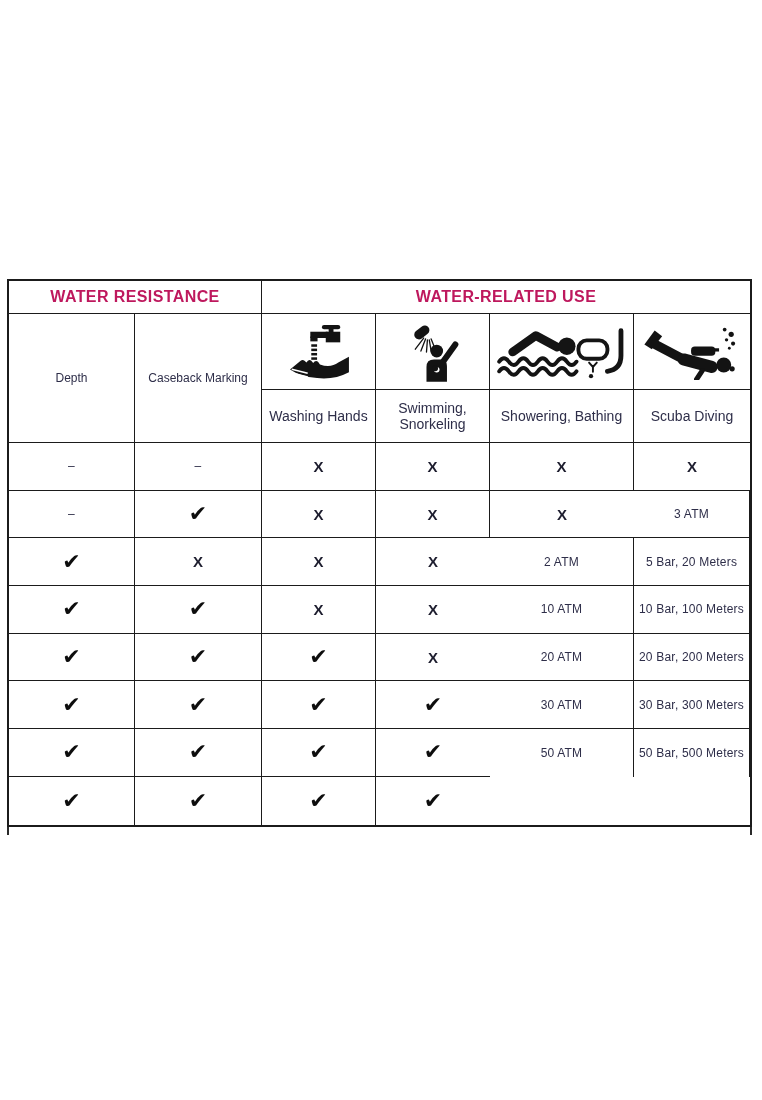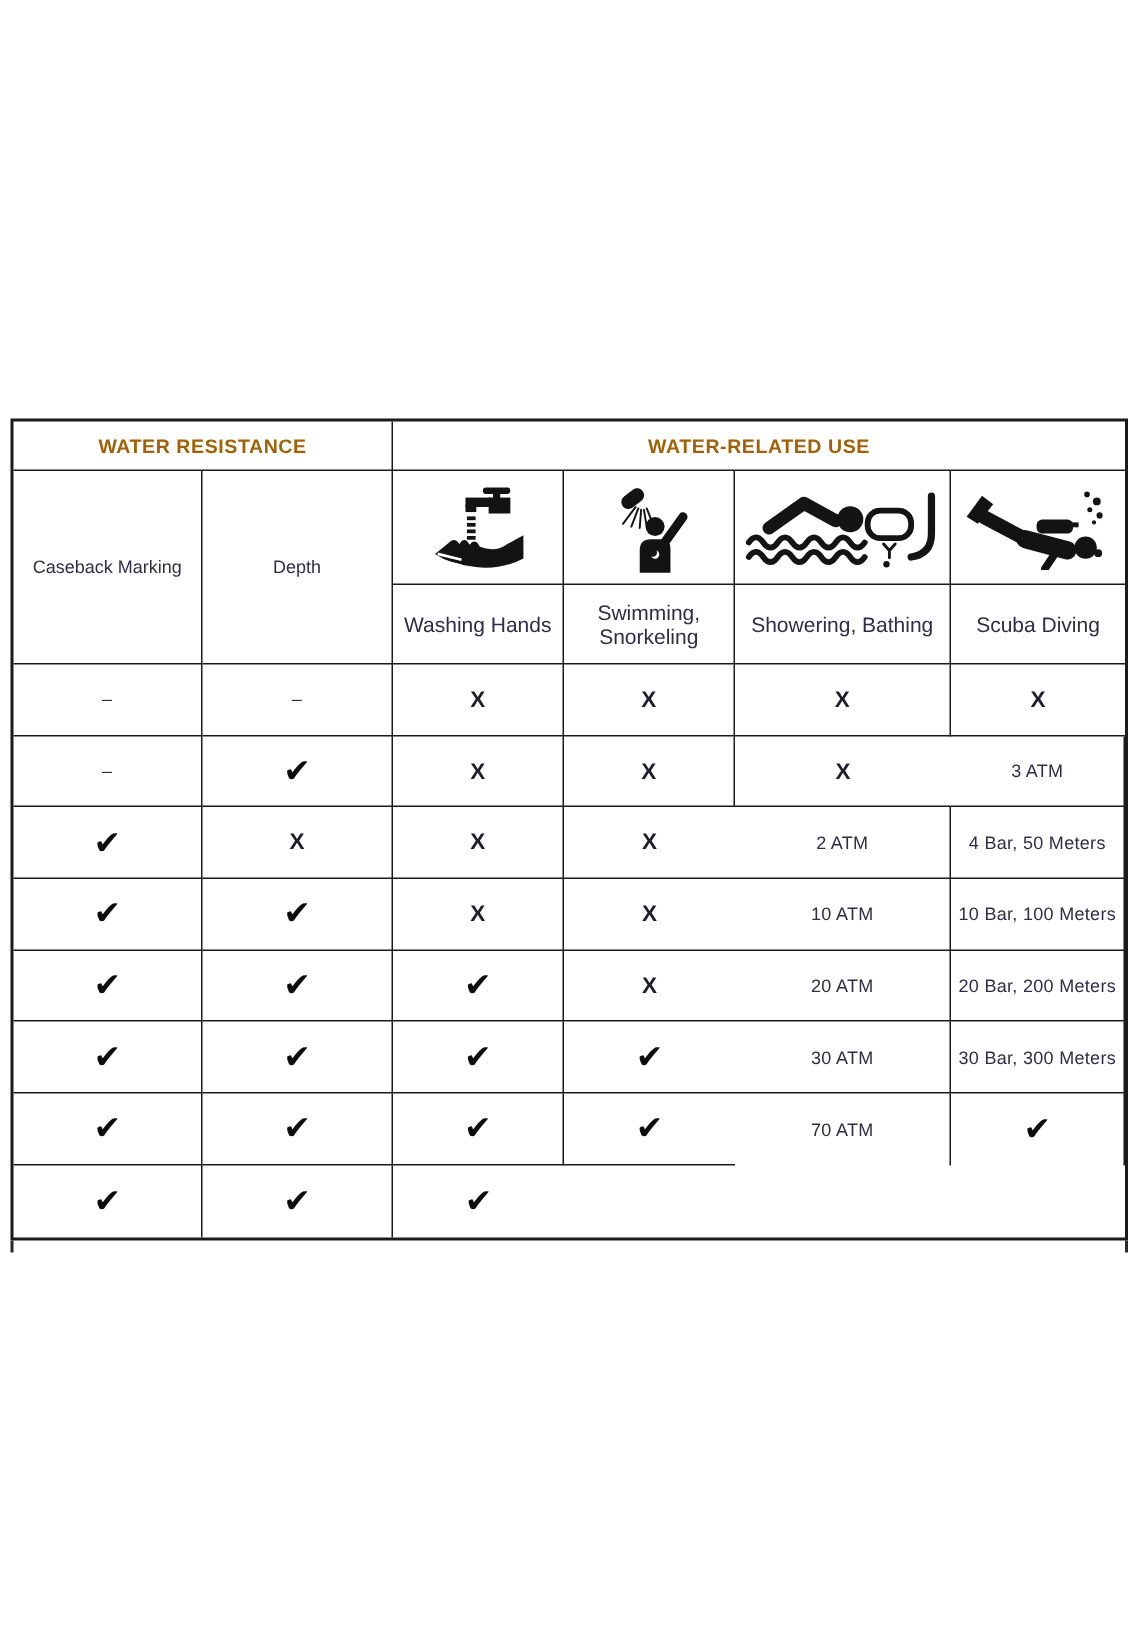--- a/index.html
+++ b/index.html
@@ -21,43 +21,43 @@
     border-right:1.5px solid #1b1b1b;
     border-bottom:1.5px solid #1b1b1b;
     display:flex;align-items:center;justify-content:center;
     text-align:center;overflow:hidden;
   }
   .c-last{border-right:none;}
   .r-last{border-bottom:none;}
   .span2{grid-column:span 2;}
   .span4{grid-column:span 4;}
   .rspan{grid-row:span 2;}
-  .head{font-weight:bold;font-size:13px;letter-spacing:.4px;color:#a16207;}
+  .head{font-weight:bold;font-size:16px;letter-spacing:.4px;color:#be185d;}
   .colhead{font-size:12px;color:#2e2e49;}
   .label{font-size:14px;color:#2e2e49;padding:0 3px;line-height:1.15;}
   .rowhead{font-size:12px;color:#2e2e49;letter-spacing:.2px;}
   .mark{font-size:15px;font-weight:600;color:#1d1d2e;}
   .mark.yes{font-size:22px;font-weight:400;color:#0d0d0d;}
   .iconcell{padding:2px 0;}
   .icon{display:flex;align-items:center;justify-content:center;}
   .icon svg{display:block;}
   .frag{position:absolute;width:2px;height:8px;background:#2a2a2a;}
   .frag-left{left:7px;top:827px;}
   .frag-right{left:750px;top:827px;}
 </style>
 </head>
 <body>
 
 <div class="wr-table">
 
   <div class="cell head span2">WATER RESISTANCE</div>
   <div class="cell head span4 c-last">WATER-RELATED USE</div>
 
+  <div class="cell colhead rspan">Depth</div>
   <div class="cell colhead rspan">Caseback Marking</div>
-  <div class="cell colhead rspan">Depth</div>
 
   <div class="cell iconcell">
     <span class="icon">
       <svg width="62" height="56" viewBox="0 0 64 58" fill="#131313" xmlns="http://www.w3.org/2000/svg">
         <rect x="35" y="1" width="19" height="4.5" rx="2.2"></rect>
         <rect x="42" y="3" width="5" height="7"></rect>
         <rect x="39" y="8" width="15" height="11"></rect>
         <rect x="23" y="8" width="18" height="6.5"></rect>
         <rect x="23" y="13" width="7.5" height="5"></rect>
         <rect x="24" y="21" width="6" height="2.6"></rect>
@@ -145,21 +145,21 @@
   <div class="cell mark">X</div>
   <div class="cell mark c-last">X</div>
 
   <div class="cell rowhead">3 ATM</div>
   <div class="cell mark yes">✔</div>
   <div class="cell mark">X</div>
   <div class="cell mark">X</div>
   <div class="cell mark c-last">X</div>
 
   <div class="cell rowhead">2 ATM</div>
-  <div class="cell rowhead">4 Bar, 50 Meters</div>
+  <div class="cell rowhead">5 Bar, 20 Meters</div>
   <div class="cell mark yes">✔</div>
   <div class="cell mark yes">✔</div>
   <div class="cell mark">X</div>
   <div class="cell mark c-last">X</div>
 
   <div class="cell rowhead">10 ATM</div>
   <div class="cell rowhead">10 Bar, 100 Meters</div>
   <div class="cell mark yes">✔</div>
   <div class="cell mark yes">✔</div>
   <div class="cell mark yes">✔</div>
@@ -172,21 +172,22 @@
   <div class="cell mark yes">✔</div>
   <div class="cell mark c-last yes">✔</div>
 
   <div class="cell rowhead">30 ATM</div>
   <div class="cell rowhead">30 Bar, 300 Meters</div>
   <div class="cell mark yes">✔</div>
   <div class="cell mark yes">✔</div>
   <div class="cell mark yes">✔</div>
   <div class="cell mark c-last yes">✔</div>
 
-  <div class="cell rowhead r-last">70 ATM</div>
+  <div class="cell rowhead r-last">50 ATM</div>
+  <div class="cell rowhead r-last">50 Bar, 500 Meters</div>
   <div class="cell mark r-last yes">✔</div>
   <div class="cell mark r-last yes">✔</div>
   <div class="cell mark r-last yes">✔</div>
   <div class="cell mark r-last c-last yes">✔</div>
 
 </div>
 
 <div class="frag frag-left"></div>
 <div class="frag frag-right"></div>
 

